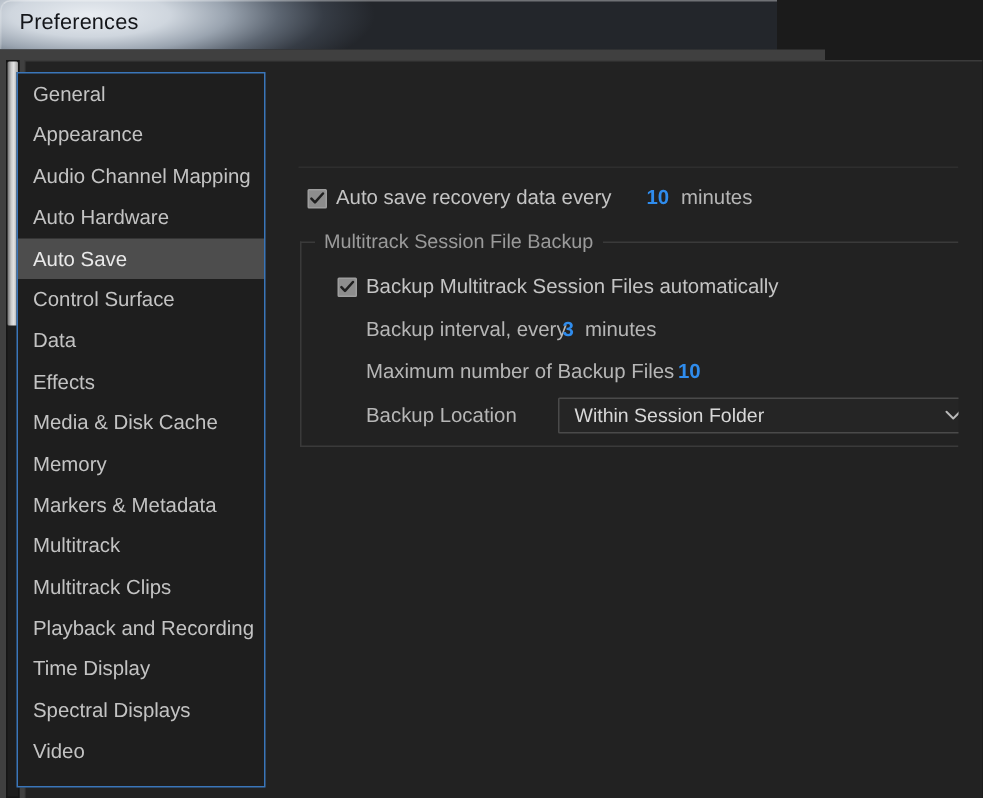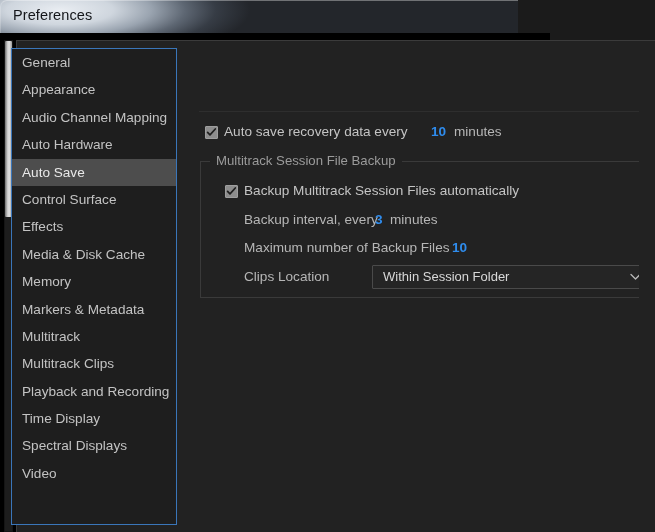--- a/index.html
+++ b/index.html
@@ -57,21 +57,21 @@
     border-top-left-radius: 7px;
     pointer-events: none;
   }
 
   
   #dialog-body {
     position: absolute;
     left: 0; top: 33px;
     width: 550px;
     height: 499px;
-    background: #000000;
+    background: #404040;
   }
 
   
   #inner-panel {
     position: absolute;
     left: 16px;
     top: 7px;
     width: 639px;
     height: 492px;
     background: #222222;
@@ -247,20 +247,21 @@
       <div id="dialog-scrollbar-thumb"></div>
     </div>
 
     <div id="sidebar">
         <div class="sidebar-item">General</div>
         <div class="sidebar-item">Appearance</div>
         <div class="sidebar-item">Audio Channel Mapping</div>
         <div class="sidebar-item">Auto Hardware</div>
         <div class="sidebar-item selected">Auto Save</div>
         <div class="sidebar-item">Control Surface</div>
+        <div class="sidebar-item">Data</div>
         <div class="sidebar-item">Effects</div>
         <div class="sidebar-item">Media &amp; Disk Cache</div>
         <div class="sidebar-item">Memory</div>
         <div class="sidebar-item">Markers &amp; Metadata</div>
         <div class="sidebar-item">Multitrack</div>
         <div class="sidebar-item">Multitrack Clips</div>
         <div class="sidebar-item">Playback and Recording</div>
         <div class="sidebar-item">Time Display</div>
         <div class="sidebar-item">Spectral Displays</div>
         <div class="sidebar-item">Video</div>
@@ -289,21 +290,21 @@
       </div>
       <div class="row-label bright" style="left:66px; top:150px;">Backup Multitrack Session Files automatically</div>
 
       <div class="row-label" style="left:66px; top:179px;">Backup interval, every</div>
       <div class="val" style="left:197px; top:179px;">3</div>
       <div class="row-label" style="left:212px; top:179px;">minutes</div>
 
       <div class="row-label" style="left:66px; top:207px;">Maximum number of Backup Files</div>
       <div class="val" style="left:274px; top:207px;">10</div>
 
-      <div class="row-label" style="left:66px; top:236px;">Clips Location</div>
+      <div class="row-label" style="left:66px; top:236px;">Backup Location</div>
       <div id="dropdown">
         <div id="dropdown-value">Within Session Folder</div>
         <svg id="dropdown-chevron" width="11" height="8" viewBox="0 0 11 8">
           <path d="M1 1.5 L5.5 6 L10 1.5" stroke="#b9b9b9" stroke-width="1.3" fill="none" stroke-linecap="round" stroke-linejoin="round"></path>
         </svg>
       </div>
 
     </div>
   </div>
 </div>

